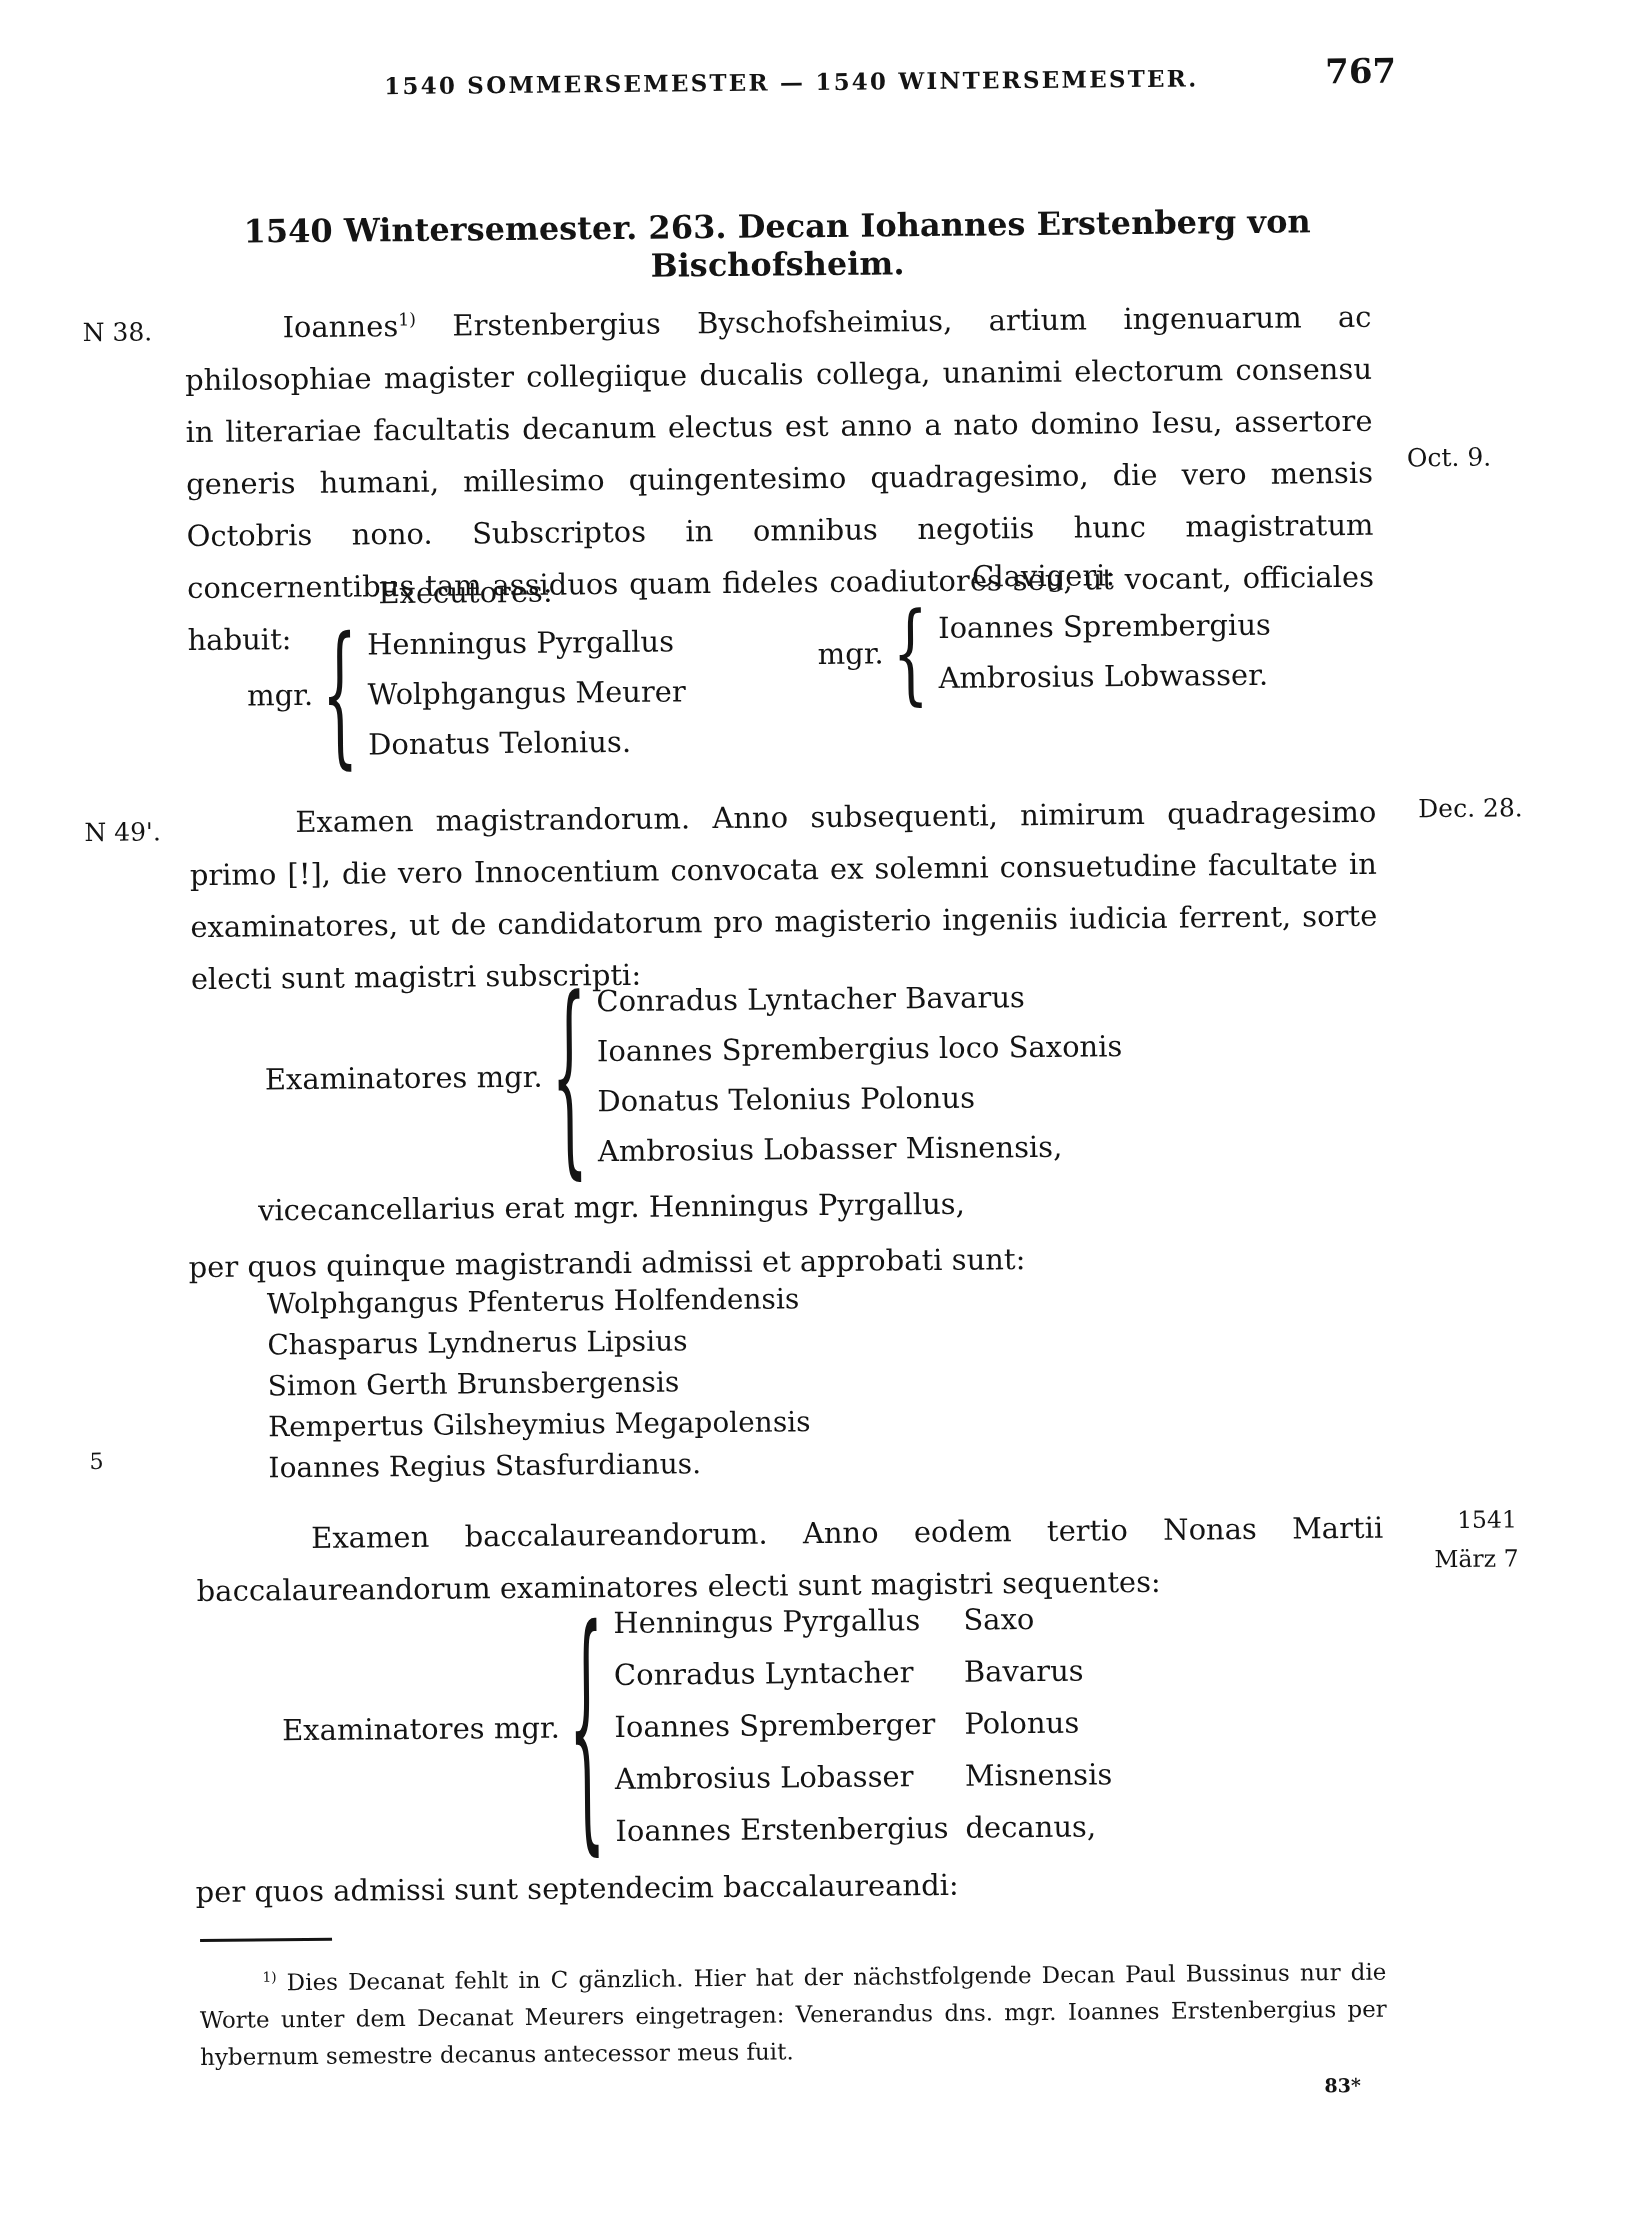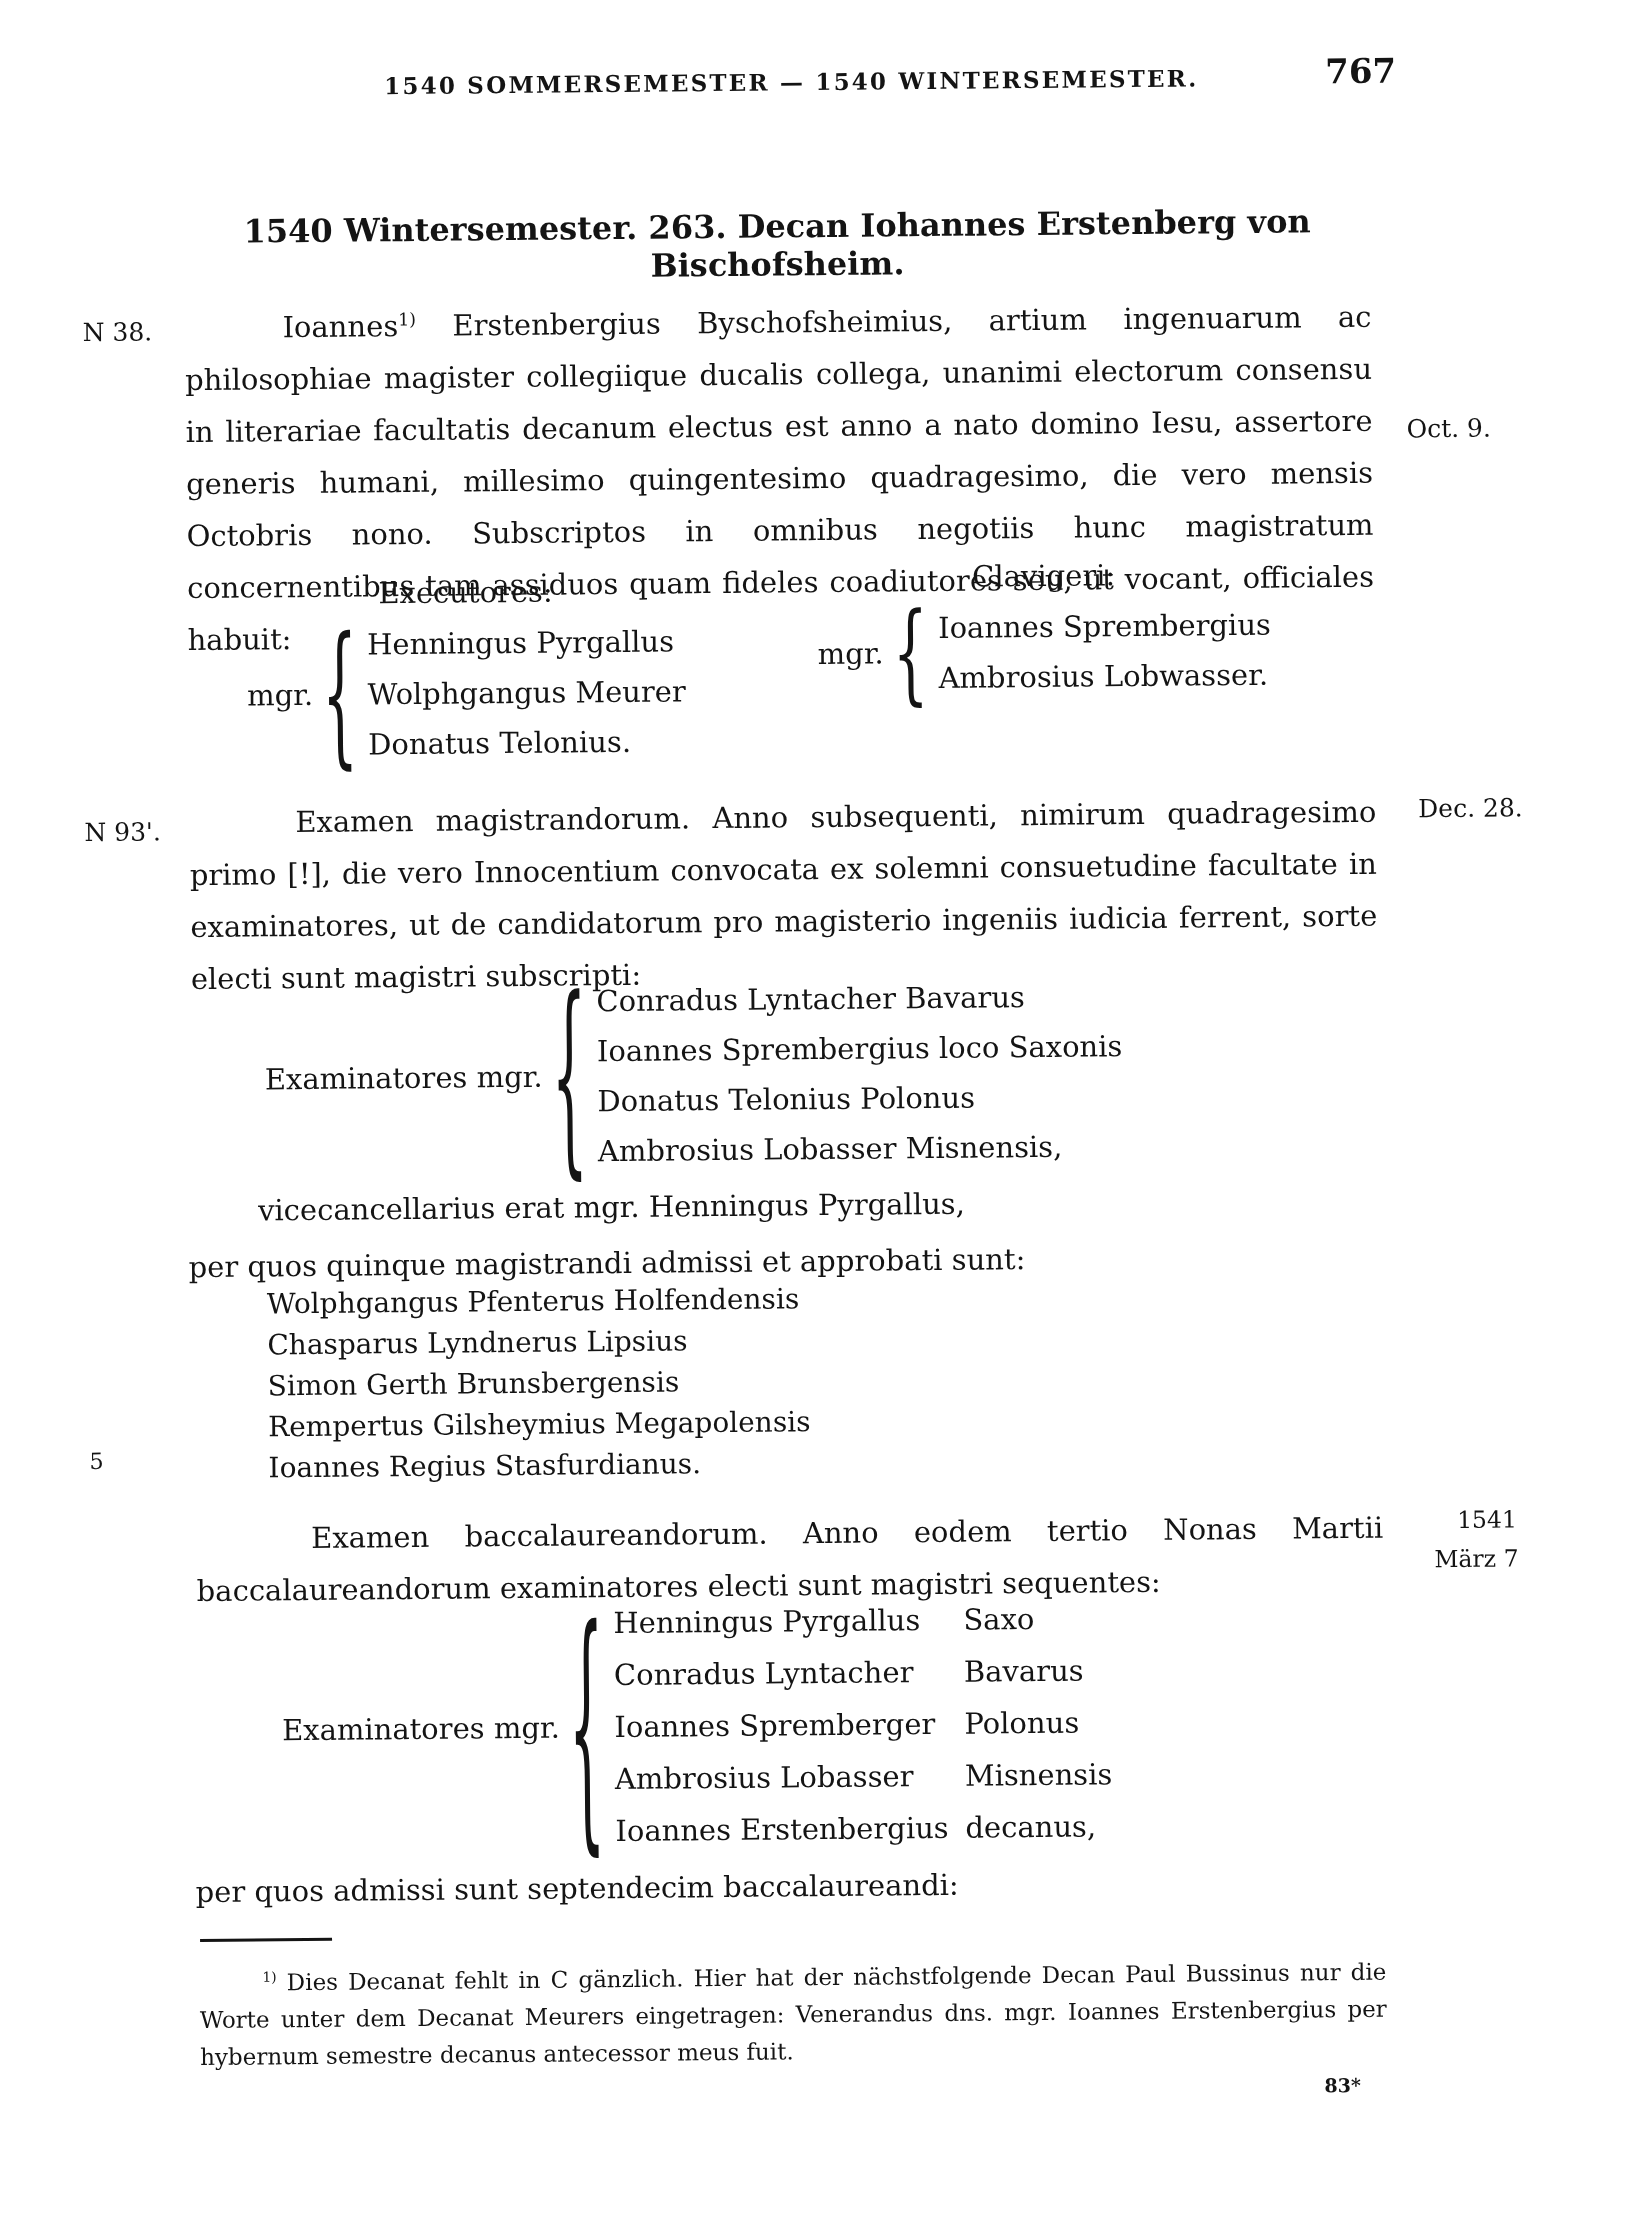--- a/index.html
+++ b/index.html
@@ -31,21 +31,21 @@
     font-size:29px; line-height:52px; text-align:justify;
   }
   .para1 { top:296px; text-indent:98px; }
   .para2 { top:791px; text-indent:106px; }
   .para3 { top:1507px; text-indent:115px; }
 
   sup.fnref { font-size:60%; vertical-align:super; line-height:0; }
 
   .margin-note { position:absolute; font-size:25px; white-space:nowrap; }
   .note-n93   { top:311px;  left:88px; }
-  .note-oct9  { top:420px;  left:1411px; }
+  .note-oct9  { top:449px;  left:1411px; }
   .note-n93p  { top:811px; left:85px; }
   .note-dec28 { top:800px; left:1419px; }
   .note-1541  { top:1512px; left:1451px; font-size:23.5px;text-align:center; }
   .note-maerz { top:1551px; left:1428px; font-size:23.5px; }
   .note-line5 { top:1441px; left:84px;  font-size:22.4px; }
 
   .officials-group { position:absolute; }
   .group-exec { top:572px; left:249px; }
   .group-clav { top:561px; left:820px; }
   .officials-heading { text-align:center; font-size:29px; margin-bottom:9px; }
@@ -85,21 +85,21 @@
 <div class="page">
   <div class="tilt">
 
     <div class="running-header">1540 SOMMERSEMESTER — 1540 WINTERSEMESTER.</div>
     <div class="page-number">767</div>
 
     <div class="doc-title">1540 Wintersemester. 263. Decan Iohannes Erstenberg von Bischofsheim.</div>
 
     <div class="margin-note note-n93">N 38.</div>
     <div class="margin-note note-oct9">Oct. 9.</div>
-    <div class="margin-note note-n93p">N 93'.</div>
+    <div class="margin-note note-n93p">N 49'.</div>
     <div class="margin-note note-dec28">Dec. 28.</div>
     <div class="margin-note note-1541">1541</div>
     <div class="margin-note note-maerz">März 7</div>
     <div class="margin-note note-line5">5</div>
 
     <div class="para para1"><span>Ioannes</span><sup class="fnref">1)</sup><span> Erstenbergius Byschofsheimius, artium ingenuarum ac philosophiae magister collegiique ducalis collega, unanimi electorum consensu in literariae facultatis decanum electus est anno a nato domino Iesu, assertore generis humani, millesimo quingentesimo quadragesimo, die vero mensis Octobris nono.  Subscriptos in omnibus negotiis hunc magistratum concernentibus tam assiduos quam fideles coadiutores seu, ut vocant, officiales habuit:</span></div>
 
     <div class="officials-group group-exec">
       <div class="officials-heading">Executores:</div>
       <div class="brace-group">

